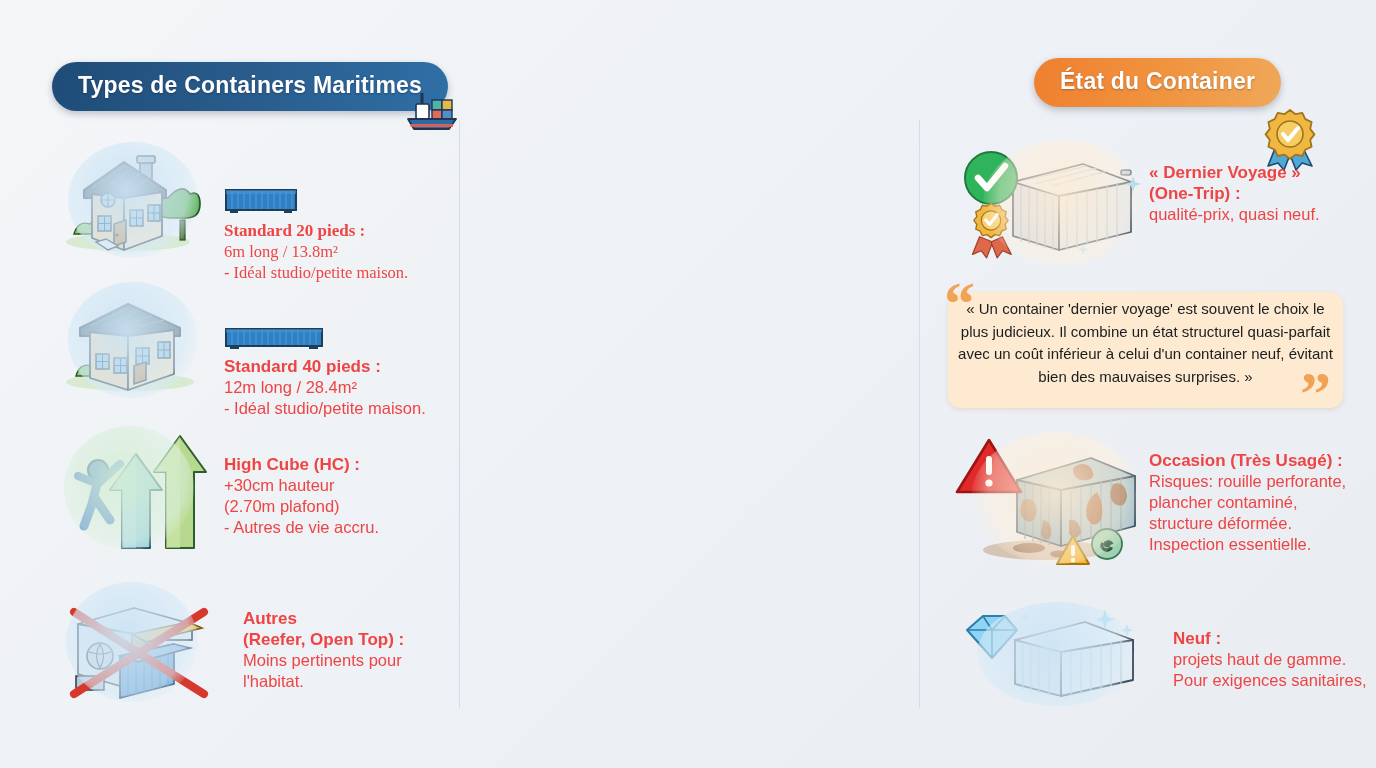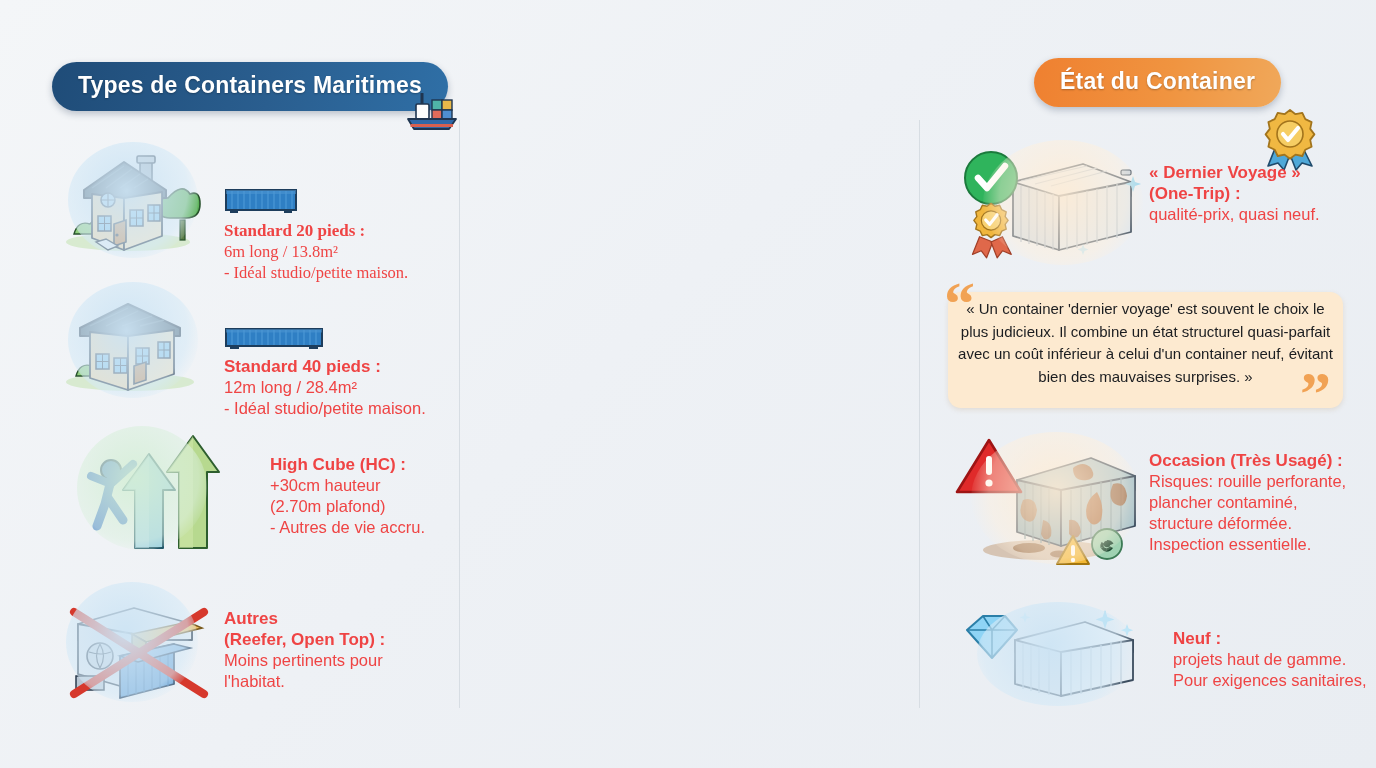--- a/index.html
+++ b/index.html
@@ -198,21 +198,21 @@
             <rect x="6" y="20" width="9" height="3" fill="#1d3d5c"></rect>
             <rect x="85" y="20" width="9" height="3" fill="#1d3d5c"></rect>
           </svg>
         </div>
         <div class="t-title">Standard 40 pieds :</div>
         <div class="t-line">12m long / 28.4m²</div>
         <div class="t-line">- Idéal studio/petite maison.</div>
       </div>
     </div>
 
-    <div class="row" style="left:75px; top:420px;gap:33px;">
+    <div class="row" style="left:62px; top:420px;">
       <div class="art" style="width:162px;height:135px;">
         <div class="halo halo-green" style="left:2px;top:6px;width:130px;height:124px;"></div>
         <svg width="162" height="135" viewBox="0 0 162 135">
           <path d="M104 128 L104 52 L92 52 L118 16 L144 52 L132 52 L132 128 Z" fill="#b7d98f" stroke="#2d5e2e" stroke-width="2" stroke-linejoin="round"></path>
           <path d="M104 128 L104 52 L92 52 L118 16 L118 128 Z" fill="#cfe6a8" opacity=".6"></path>
           <path d="M60 128 L60 70 L48 70 L74 34 L100 70 L88 70 L88 128 Z" fill="#95cde0" stroke="#1f5668" stroke-width="2" stroke-linejoin="round"></path>
           <path d="M60 128 L60 70 L48 70 L74 34 L74 128 Z" fill="#b5dceb" opacity=".6"></path>
           <circle cx="36" cy="50" r="10" fill="#4a7fd1" stroke="#1e3a6b" stroke-width="2"></circle>
           <path d="M36 60 L30 84 L22 106" stroke="#4a7fd1" stroke-width="9" stroke-linecap="round" fill="none"></path>
           <path d="M33 78 L48 100" stroke="#4a7fd1" stroke-width="9" stroke-linecap="round" fill="none"></path>
@@ -241,21 +241,21 @@
           <path d="M66 77 v41 M74 75 v41 M82 73 v41 M90 71 v41 M98 69 v41 M106 67 v41" stroke="#3f7cb5" stroke-width="1.2"></path>
           <path d="M58 78 L112 66 L128 70 L76 84 Z" fill="#7db0de" stroke="#1f3d5e" stroke-width="1.6"></path>
           <path d="M70 56 L126 44 L140 50 L84 64 Z" fill="#f0bf63" stroke="#7a5a1d" stroke-width="1.6"></path>
           <path d="M70 56 L70 68 L84 74 L84 64 Z" fill="#d8a847" stroke="#7a5a1d" stroke-width="1.6"></path>
           <g stroke="#d6382c" stroke-width="8" stroke-linecap="round">
             <path d="M12 34 L142 116"></path>
             <path d="M142 34 L12 116"></path>
           </g>
         </svg>
       </div>
-      <div class="txt" style="width:225px; padding-top:30px;">
+      <div class="txt" style="width:225px; padding-top:30px;margin-left:19px;">
         <div class="t-title">Autres</div>
         <div class="t-title">(Reefer, Open Top) :</div>
         <div class="t-line">Moins pertinents pour</div>
         <div class="t-line">l'habitat.</div>
       </div>
     </div>
   </div>
 
   <div class="col col-mid">
 

